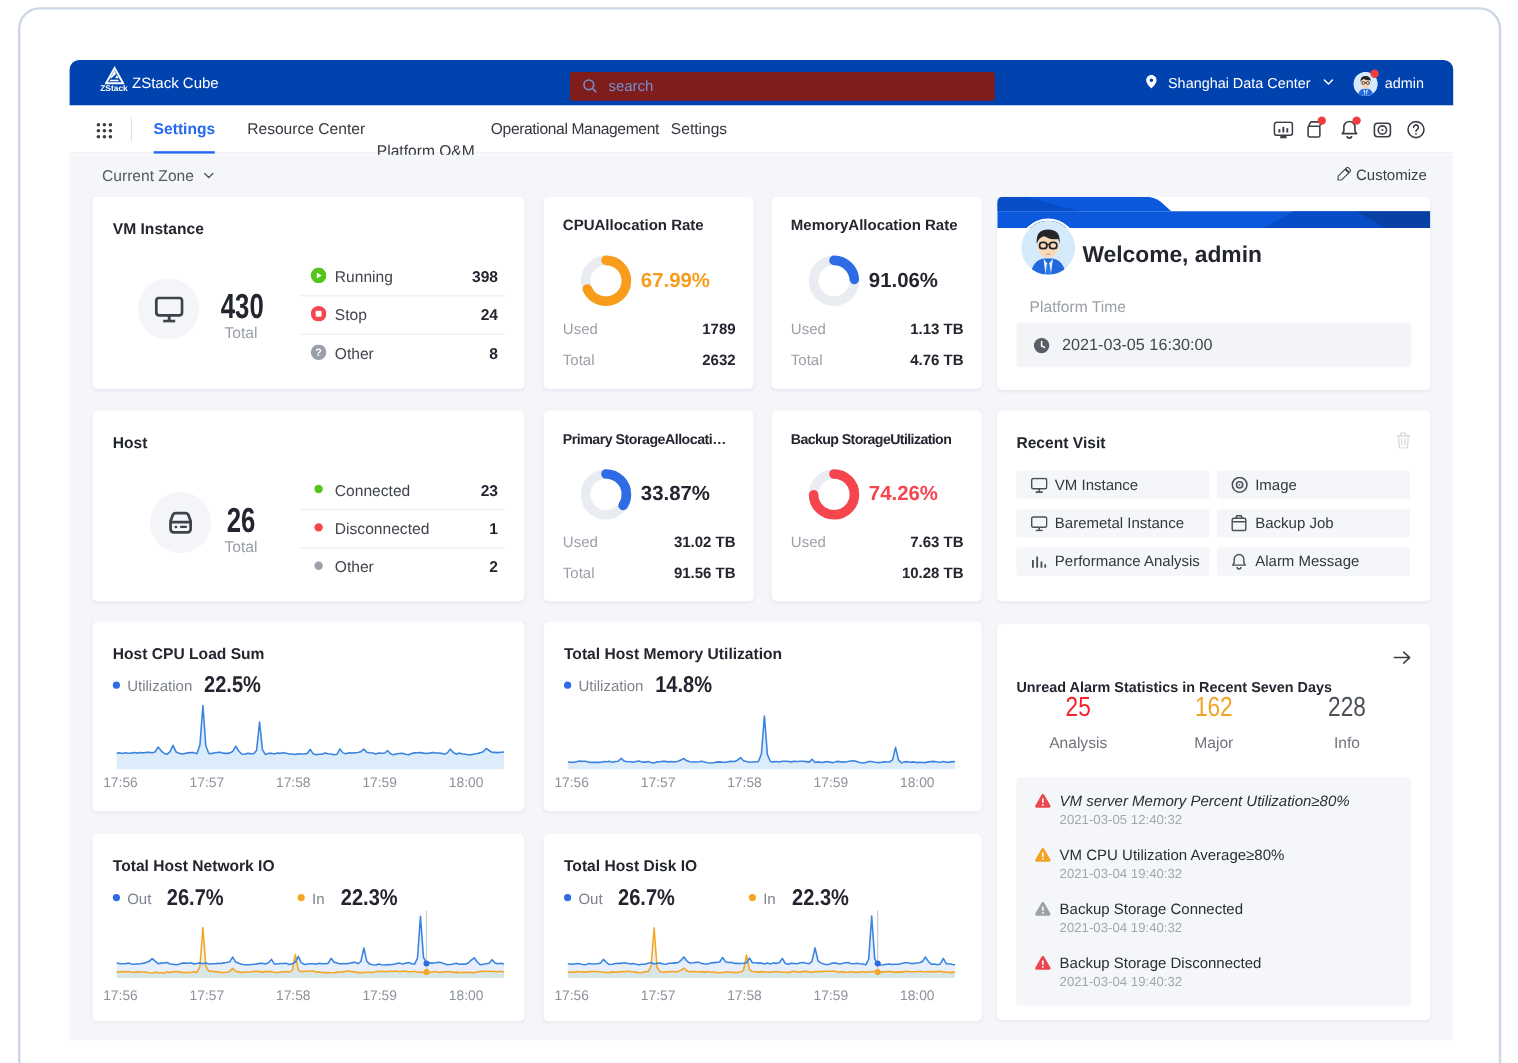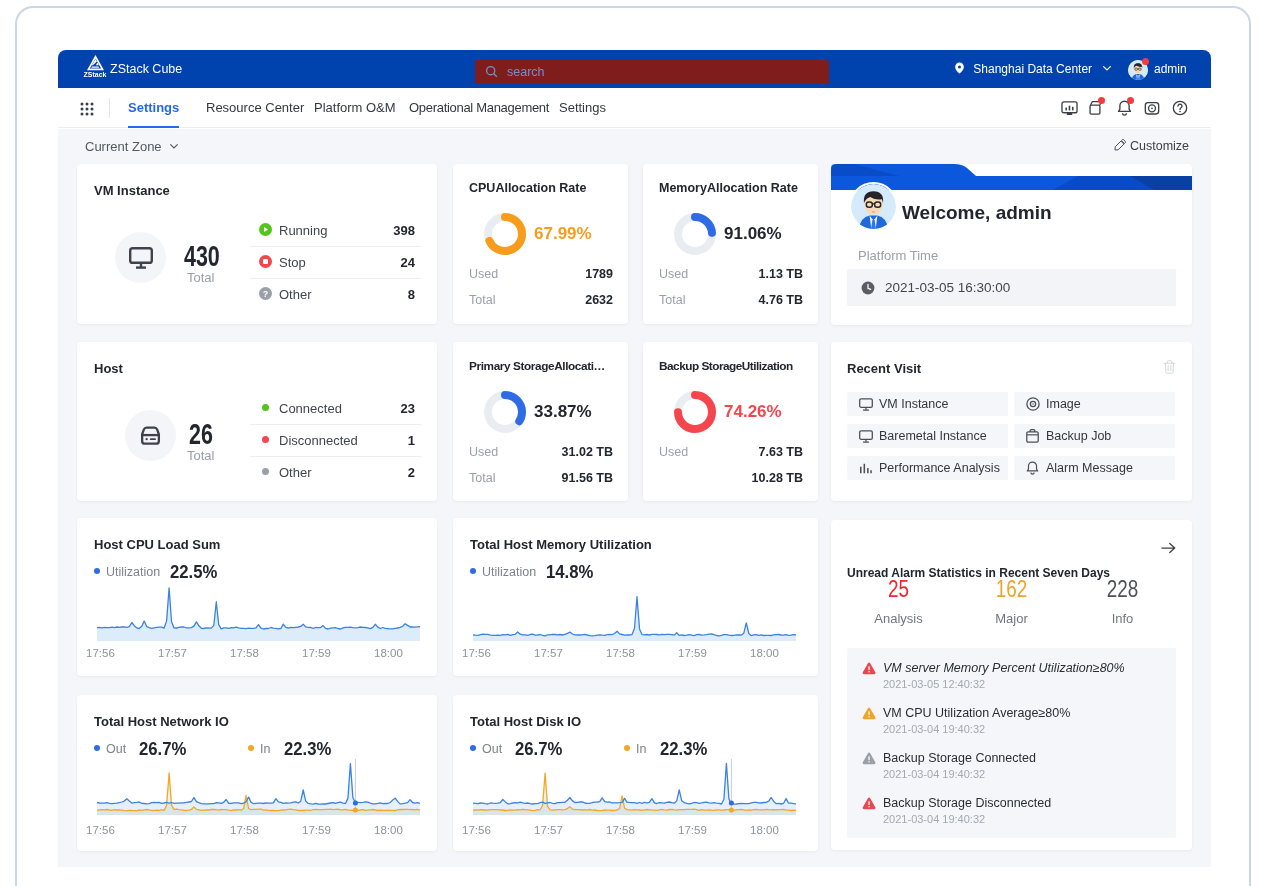--- a/index.html
+++ b/index.html
@@ -89,21 +89,21 @@
         <circle cx="7" cy="7" r="1.5"></circle>
         <circle cx="12" cy="7" r="1.5"></circle>
       <circle cx="2" cy="12" r="1.5"></circle>
         <circle cx="7" cy="12" r="1.5"></circle>
         <circle cx="12" cy="12" r="1.5"></circle>
     </g>
   </svg>
   <div class="abs" style="left:51px; top:10px; width:1px; height:20px; background:#e3e5e8;"></div>
   <div class="abs" style="left:70px; top:0; height:40px; line-height:39px; font-size:13px; font-weight:bold; color:#2468f2; border-bottom:2px solid #2468f2;">Settings</div>
   <div class="abs" style="left:148px; top:0; height:40px; line-height:39px; font-size:13px; color:#34383f;">Resource Center</div>
-  <div class="abs" style="left:256px; top:0; height:40px; line-height:39px; font-size:13px; color:#34383f;">Platform O&amp;M</div>
+  <div class="abs" style="left:256px; top:18px; height:40px; line-height:39px; font-size:13px; color:#34383f;">Platform O&amp;M</div>
   <div class="abs" style="left:351px; top:0; height:40px; line-height:39px; font-size:13px; color:#34383f; letter-spacing:-0.3px;">Operational Management</div>
   <div class="abs" style="left:501px; top:0; height:40px; line-height:39px; font-size:13px; color:#34383f;">Settings</div>
   <svg width="17" height="16" viewBox="0 0 18 17" style="position:absolute; left:1003px; top:13px;">
     <rect x="1" y="1" width="16" height="11.5" rx="2" fill="none" stroke="#3b3f45" stroke-width="1.4"></rect>
     <path d="M6.5 12.5 L6 15 H12 L11.5 12.5 Z" fill="#3b3f45"></path>
     <rect x="4.6" y="7" width="1.7" height="3" fill="#3b3f45"></rect>
     <rect x="8.1" y="5" width="1.7" height="5" fill="#3b3f45"></rect>
     <rect x="11.6" y="6.2" width="1.7" height="3.8" fill="#3b3f45"></rect>
   </svg>
   <div class="abs" style="left:1030px; top:12px;">

